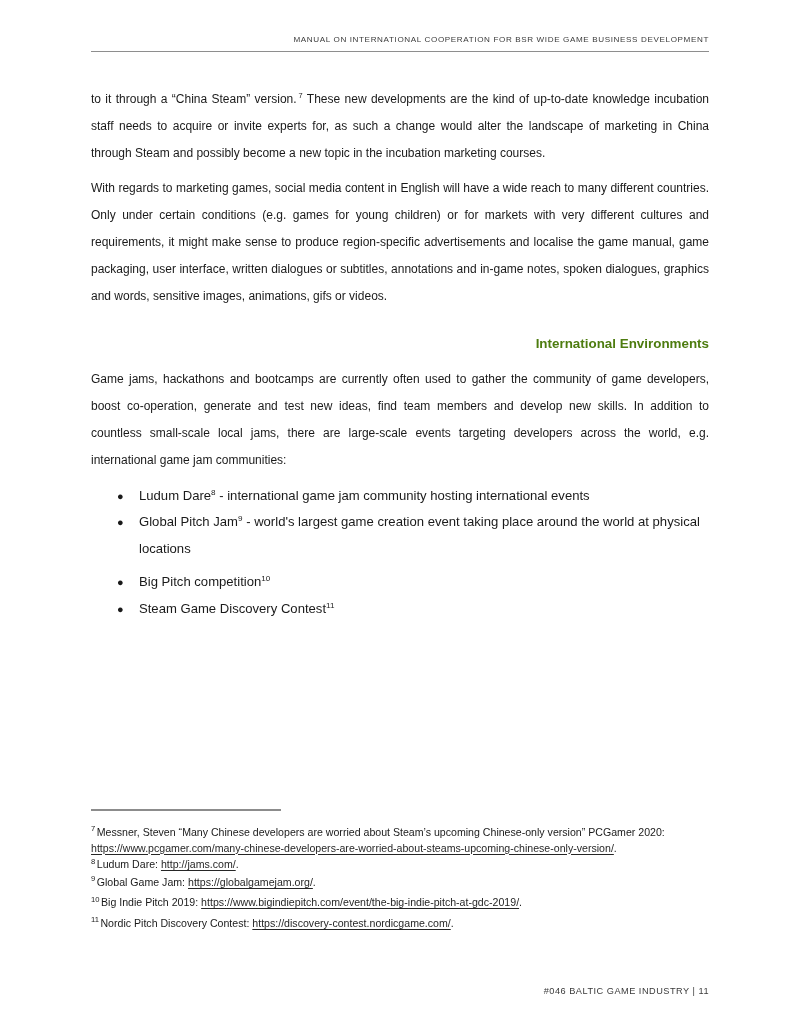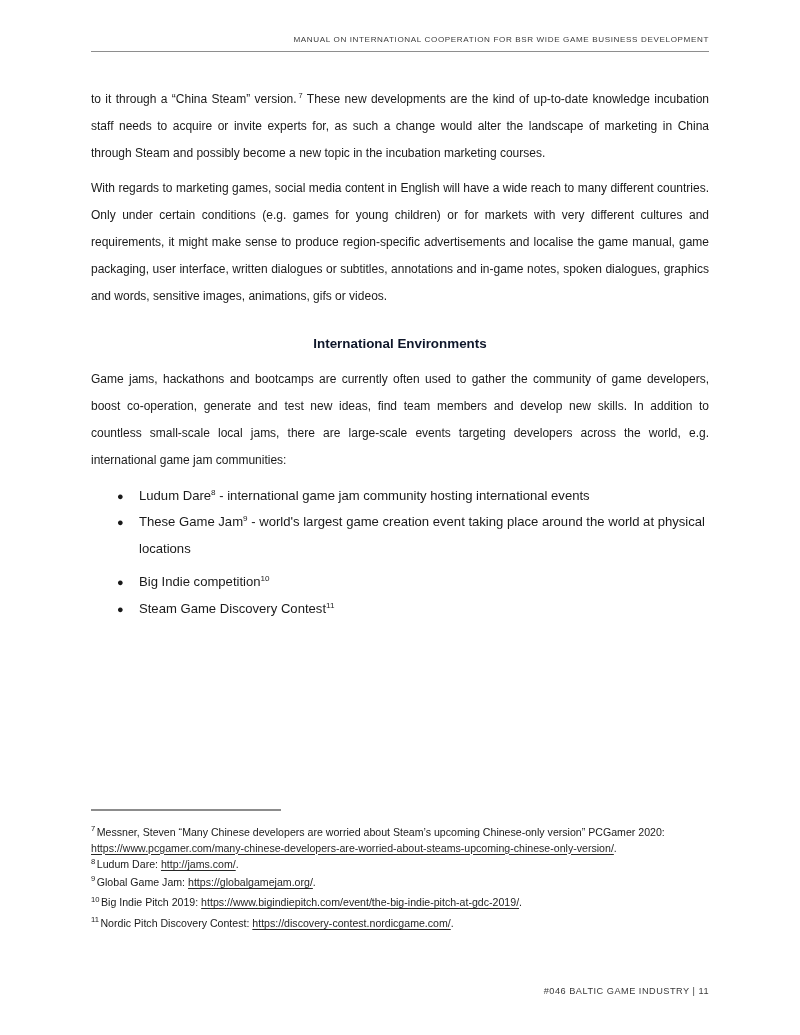--- a/index.html
+++ b/index.html
@@ -62,22 +62,22 @@
     text-justify: inter-word;
     color: #1a1a1a;
   }
   p.para.last-in-block { margin-bottom: 10px; }
 
   h2.section-heading {
     margin: 22px 0 9px 0;
     font-size: 13.4px;
     font-weight: bold;
     line-height: 26px;
-    color: #0f172a;
-    text-align: center;
+    color: #4d7c0f;
+    text-align: right;
   }
 
   ul.bullets {
     margin: 0 0 6px 0;
     padding: 0;
     list-style: none;
   }
   ul.bullets li {
     position: relative;
     margin: 0 0 0 0;
@@ -177,29 +177,29 @@
 
     <p class="para">Game jams, hackathons and bootcamps are currently often used to gather the community of game developers, boost co-operation, generate and test new ideas, find team members and develop new skills. In addition to countless small-scale local jams, there are large-scale events targeting developers across the world, e.g. international game jam communities:</p>
 
     <ul class="bullets">
       <li>
         <span class="bullet-glyph">●</span>
         <span class="li-text">Ludum Dare</span><sup>8</sup><span class="li-text"> - international game jam community hosting international events</span>
       </li>
       <li>
         <span class="bullet-glyph">●</span>
-        <span class="li-text">These Game Jam</span><sup>9</sup><span class="li-text"> - world's largest game creation event taking place around the world at physical locations</span>
+        <span class="li-text">Global Pitch Jam</span><sup>9</sup><span class="li-text"> - world's largest game creation event taking place around the world at physical locations</span>
       </li>
     </ul>
 
 
     <ul class="bullets">
       <li>
         <span class="bullet-glyph">●</span>
-        <span class="li-text">Big Indie competition</span><sup>10</sup><span class="li-text"></span>
+        <span class="li-text">Big Pitch competition</span><sup>10</sup><span class="li-text"></span>
       </li>
       <li>
         <span class="bullet-glyph">●</span>
         <span class="li-text">Steam Game Discovery Contest</span><sup>11</sup><span class="li-text"></span>
       </li>
     </ul>
 
   </div>
 
   <div class="footnotes">

